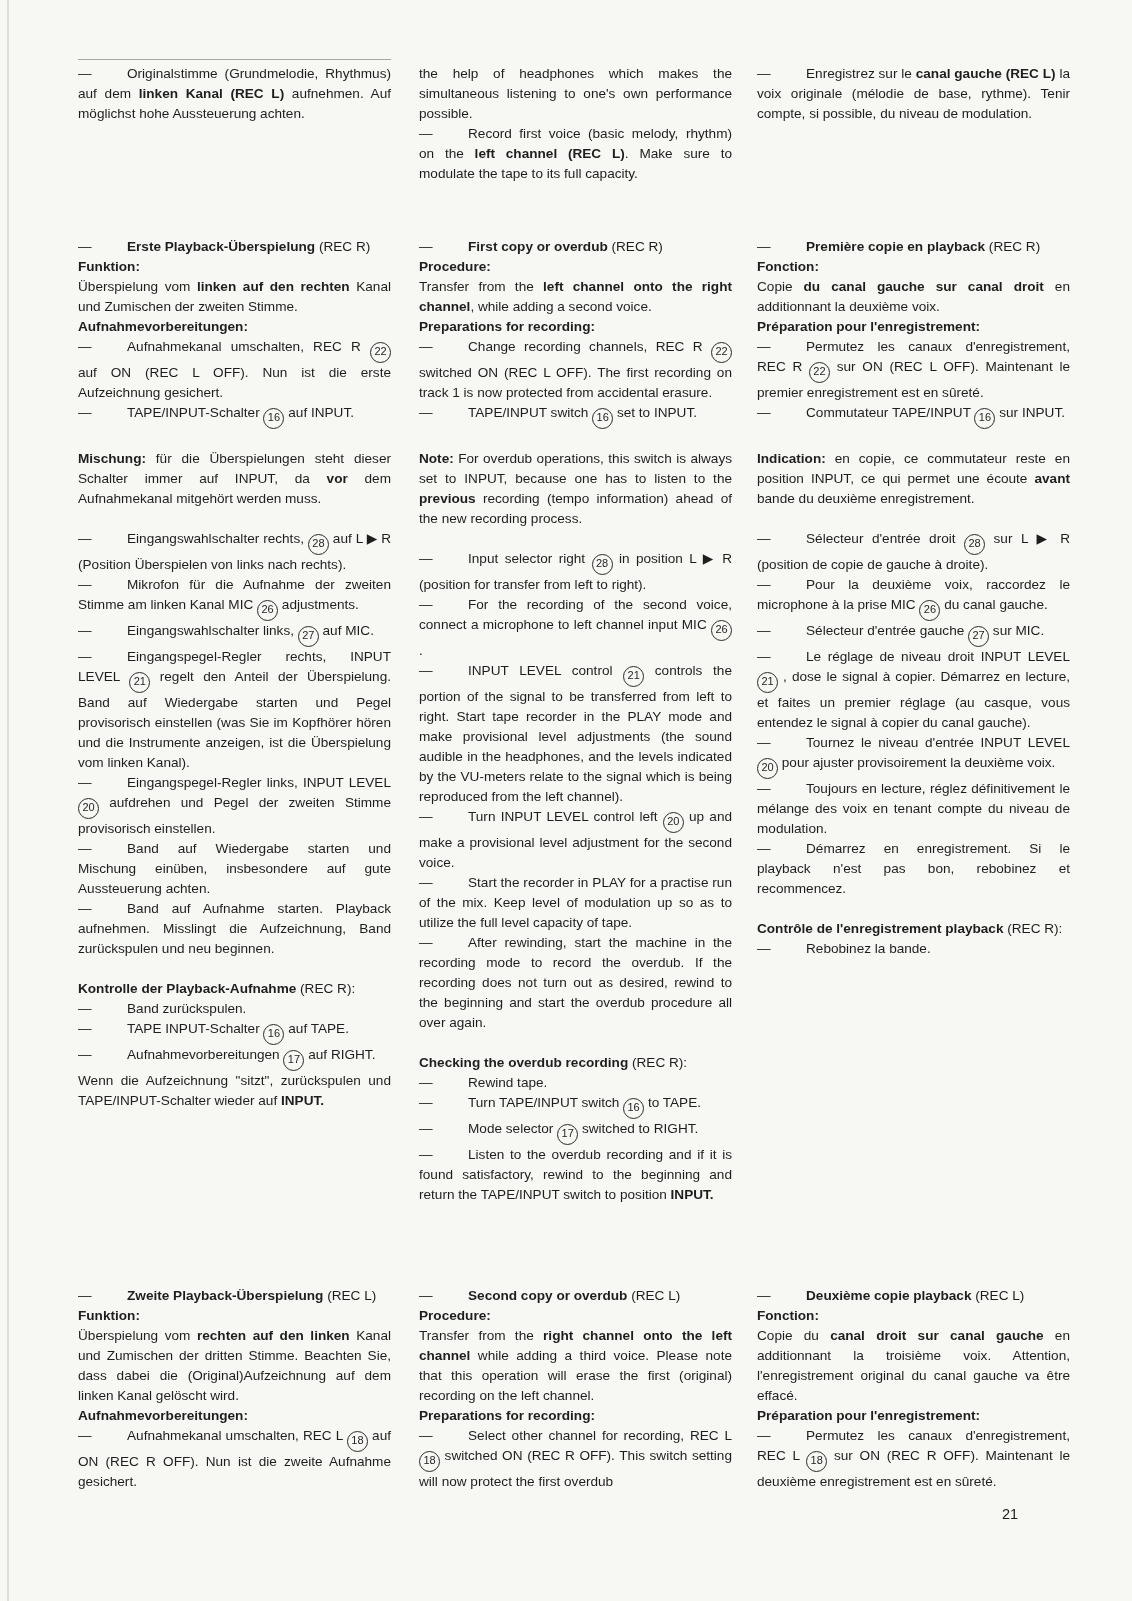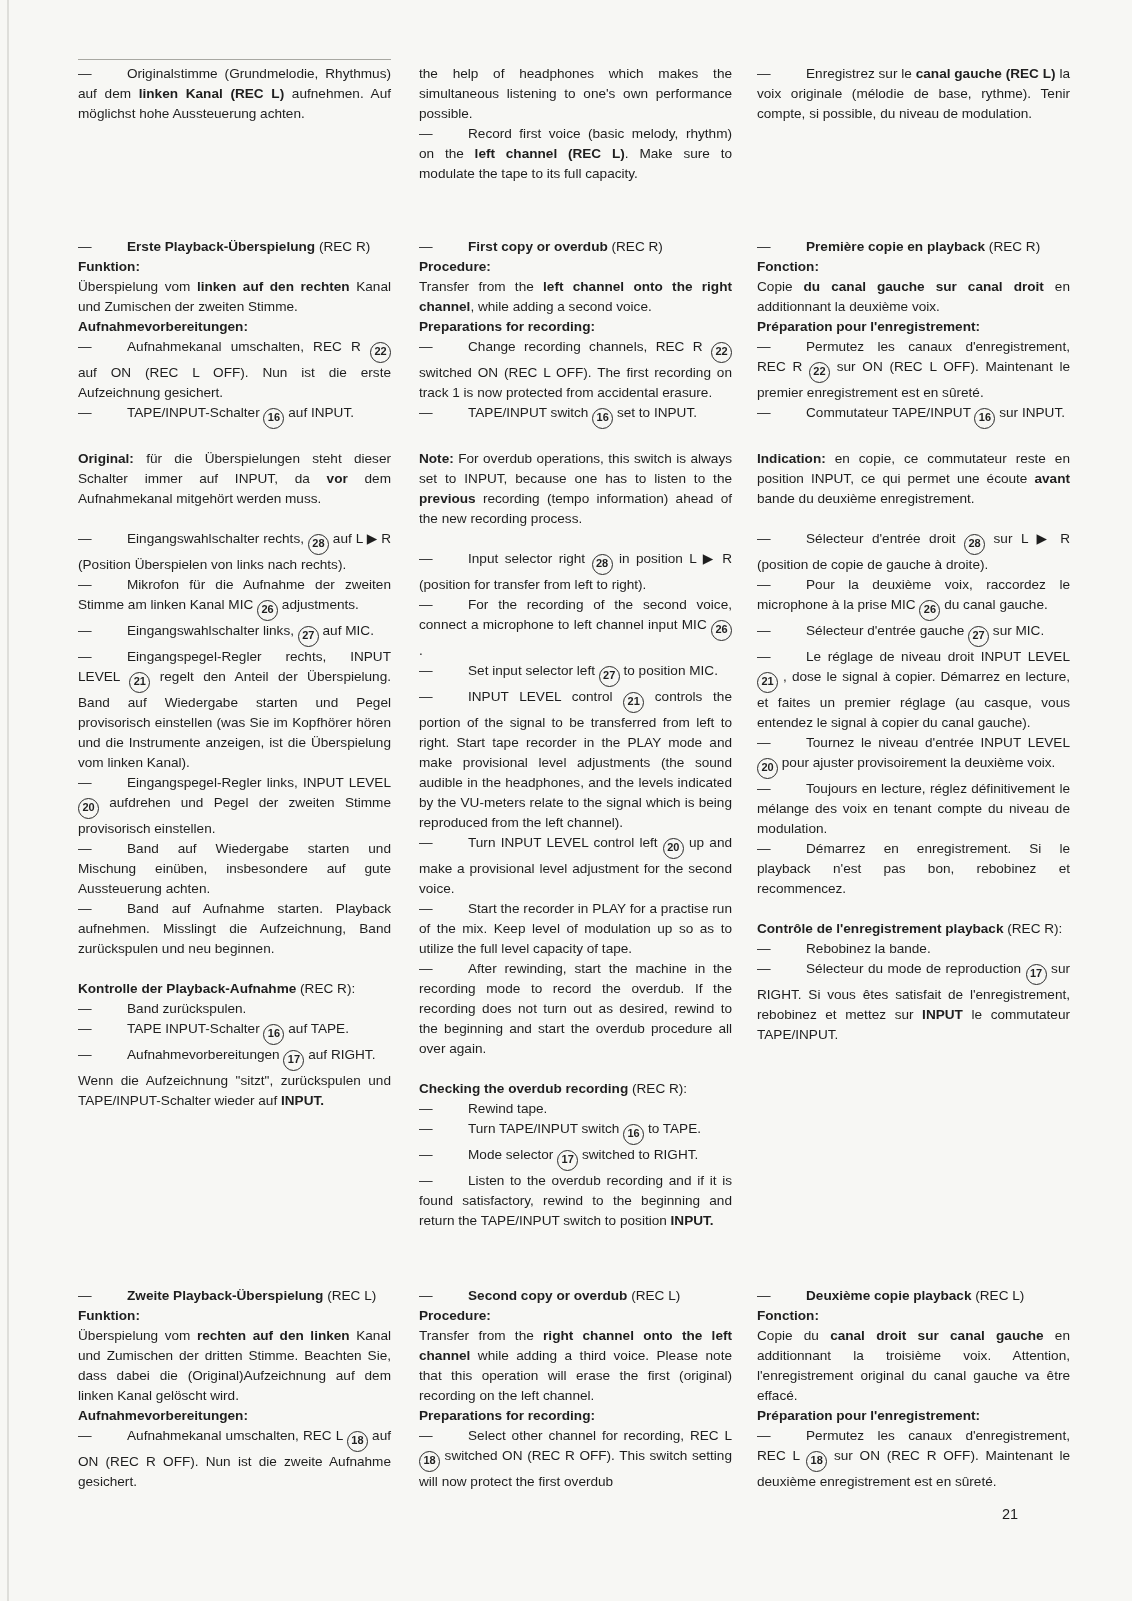--- a/index.html
+++ b/index.html
@@ -33,21 +33,21 @@
   .dash { display: inline-block; width: 49px; text-indent: 0; }
   .lih { padding-left: 49px; text-indent: -49px; }
   .bold { font-weight: 700; }
   .run { font-weight: 400; }
   .circ {
     display: inline-block;
     width: 19px; height: 19px; line-height: 17px;
     border: 1px solid #2a2a2a; border-radius: 50%;
     text-align: center; font-size: 11px;
     vertical-align: -4px; text-indent: 0;
-    font-weight: 700;
+    font-weight: 400;
     hyphens: none;
   }
   .page-number { position: absolute; left: 1002px; top: 1506px; font-size: 14.5px; }
 </style>
 </head>
 <body>
 
 <div class="page">
   <div class="edge-shadow"></div>
   <div class="top-rule"></div>
@@ -56,21 +56,21 @@
     <div class="section sec-top">
         <div class="blk li"><span class="dash">—</span><span class="run">Originalstimme (Grundmelodie, Rhythmus) auf dem </span><span class="bold">linken Kanal (REC L)</span><span class="run"> aufnehmen. Auf möglichst hohe Aussteuerung achten.</span></div>
       </div>
     <div class="section sec-main">
         <div class="blk li"><span class="dash">—</span><span class="bold">Erste Playback-Überspielung</span><span class="run"> (REC R)</span></div>
         <div class="blk p"><span class="bold">Funktion:</span></div>
         <div class="blk p"><span class="run">Überspielung vom </span><span class="bold">linken auf den rechten</span><span class="run"> Kanal und Zumischen der zweiten Stimme.</span></div>
         <div class="blk p"><span class="bold">Aufnahmevorbereitungen:</span></div>
         <div class="blk li"><span class="dash">—</span><span class="run">Aufnahmekanal umschalten, REC R </span><span class="circ">22</span><span class="run"> auf ON (REC L OFF). Nun ist die erste Aufzeichnung gesichert.</span></div>
         <div class="blk li"><span class="dash">—</span><span class="run">TAPE/INPUT-Schalter </span><span class="circ">16</span><span class="run"> auf INPUT.</span></div>
-        <div class="blk p mt"><span class="bold">Original:</span><span class="run"> für die Überspielungen steht dieser Schalter immer auf INPUT, da </span><span class="bold">vor</span><span class="run"> dem Aufnahmekanal mitgehört werden muss.</span></div>
+        <div class="blk p mt"><span class="bold">Mischung:</span><span class="run"> für die Überspielungen steht dieser Schalter immer auf INPUT, da </span><span class="bold">vor</span><span class="run"> dem Aufnahmekanal mitgehört werden muss.</span></div>
         <div class="blk li mt"><span class="dash">—</span><span class="run">Eingangswahlschalter rechts, </span><span class="circ">28</span><span class="run"> auf L ▶ R (Position Überspielen von links nach rechts).</span></div>
         <div class="blk li"><span class="dash">—</span><span class="run">Mikrofon für die Aufnahme der zweiten Stimme am linken Kanal MIC </span><span class="circ">26</span><span class="run"> adjustments.</span></div>
         <div class="blk lih"><span class="dash">—</span><span class="run">Eingangswahlschalter links, </span><span class="circ">27</span><span class="run"> auf MIC.</span></div>
         <div class="blk li"><span class="dash">—</span><span class="run">Eingangspegel-Regler rechts, INPUT LEVEL </span><span class="circ">21</span><span class="run"> regelt den Anteil der Überspielung. Band auf Wiedergabe starten und Pegel provisorisch einstellen (was Sie im Kopfhörer hören und die Instrumente anzeigen, ist die Überspielung vom linken Kanal).</span></div>
         <div class="blk li"><span class="dash">—</span><span class="run">Eingangspegel-Regler links, INPUT LEVEL </span><span class="circ">20</span><span class="run"> aufdrehen und Pegel der zweiten Stimme provisorisch einstellen.</span></div>
         <div class="blk li"><span class="dash">—</span><span class="run">Band auf Wiedergabe starten und Mischung einüben, insbesondere auf gute Aussteuerung achten.</span></div>
         <div class="blk li"><span class="dash">—</span><span class="run">Band auf Aufnahme starten. Playback aufnehmen. Misslingt die Aufzeichnung, Band zurückspulen und neu beginnen.</span></div>
         <div class="blk p mt"><span class="bold">Kontrolle der Playback-Aufnahme</span><span class="run"> (REC R):</span></div>
         <div class="blk li"><span class="dash">—</span><span class="run">Band zurückspulen.</span></div>
         <div class="blk li"><span class="dash">—</span><span class="run">TAPE INPUT-Schalter </span><span class="circ">16</span><span class="run"> auf TAPE.</span></div>
@@ -94,21 +94,20 @@
     <div class="section sec-main">
         <div class="blk li"><span class="dash">—</span><span class="bold">First copy or overdub</span><span class="run"> (REC R)</span></div>
         <div class="blk p"><span class="bold">Procedure:</span></div>
         <div class="blk p"><span class="run">Transfer from the </span><span class="bold">left channel onto the right channel</span><span class="run">, while adding a second voice.</span></div>
         <div class="blk p"><span class="bold">Preparations for recording:</span></div>
         <div class="blk li"><span class="dash">—</span><span class="run">Change recording channels, REC R </span><span class="circ">22</span><span class="run"> switched ON (REC L OFF). The first recording on track 1 is now protected from accidental erasure.</span></div>
         <div class="blk lih"><span class="dash">—</span><span class="run">TAPE/INPUT switch </span><span class="circ">16</span><span class="run"> set to INPUT.</span></div>
         <div class="blk p mt"><span class="bold">Note:</span><span class="run"> For overdub operations, this switch is always set to INPUT, because one has to listen to the </span><span class="bold">previous</span><span class="run"> recording (tempo information) ahead of the new recording process.</span></div>
         <div class="blk li mt"><span class="dash">—</span><span class="run">Input selector right </span><span class="circ">28</span><span class="run"> in position L ▶ R (position for transfer from left to right).</span></div>
         <div class="blk li"><span class="dash">—</span><span class="run">For the recording of the second voice, connect a microphone to left channel input MIC </span><span class="circ">26</span><span class="run"> .</span></div>
-        <div class="blk lih"><span class="dash">—</span><span class="run">Set input selector left </span><span class="circ">27</span><span class="run"> to position MIC.</span></div>
         <div class="blk li"><span class="dash">—</span><span class="run">INPUT LEVEL control </span><span class="circ">21</span><span class="run"> controls the portion of the signal to be transferred from left to right. Start tape recorder in the PLAY mode and make provisional level adjustments (the sound audible in the headphones, and the levels indicated by the VU-meters relate to the signal which is being reproduced from the left channel).</span></div>
         <div class="blk li"><span class="dash">—</span><span class="run">Turn INPUT LEVEL control left </span><span class="circ">20</span><span class="run"> up and make a provisional level adjustment for the second voice.</span></div>
         <div class="blk li"><span class="dash">—</span><span class="run">Start the recorder in PLAY for a practise run of the mix. Keep level of modulation up so as to utilize the full level capacity of tape.</span></div>
         <div class="blk li"><span class="dash">—</span><span class="run">After rewinding, start the machine in the recording mode to record the overdub. If the recording does not turn out as desired, rewind to the beginning and start the overdub procedure all over again.</span></div>
         <div class="blk p mt"><span class="bold">Checking the overdub recording</span><span class="run"> (REC R):</span></div>
         <div class="blk li"><span class="dash">—</span><span class="run">Rewind tape.</span></div>
         <div class="blk li"><span class="dash">—</span><span class="run">Turn TAPE/INPUT switch </span><span class="circ">16</span><span class="run"> to TAPE.</span></div>
         <div class="blk li"><span class="dash">—</span><span class="run">Mode selector </span><span class="circ">17</span><span class="run"> switched to RIGHT.</span></div>
         <div class="blk li"><span class="dash">—</span><span class="run">Listen to the overdub recording and if it is found satisfactory, rewind to the beginning and return the TAPE/INPUT switch to position </span><span class="bold">INPUT.</span></div>
       </div>
@@ -135,21 +134,20 @@
         <div class="blk p mt"><span class="bold">Indication:</span><span class="run"> en copie, ce commutateur reste en position INPUT, ce qui permet une écoute </span><span class="bold">avant</span><span class="run"> bande du deuxième enregistrement.</span></div>
         <div class="blk li mt"><span class="dash">—</span><span class="run">Sélecteur d'entrée droit </span><span class="circ">28</span><span class="run"> sur L ▶ R (position de copie de gauche à droite).</span></div>
         <div class="blk li"><span class="dash">—</span><span class="run">Pour la deuxième voix, raccordez le microphone à la prise MIC </span><span class="circ">26</span><span class="run"> du canal gauche.</span></div>
         <div class="blk li"><span class="dash">—</span><span class="run">Sélecteur d'entrée gauche </span><span class="circ">27</span><span class="run"> sur MIC.</span></div>
         <div class="blk li"><span class="dash">—</span><span class="run">Le réglage de niveau droit INPUT LEVEL </span><span class="circ">21</span><span class="run"> , dose le signal à copier. Démarrez en lecture, et faites un premier réglage (au casque, vous entendez le signal à copier du canal gauche).</span></div>
         <div class="blk li"><span class="dash">—</span><span class="run">Tournez le niveau d'entrée INPUT LEVEL </span><span class="circ">20</span><span class="run"> pour ajuster provisoirement la deuxième voix.</span></div>
         <div class="blk li"><span class="dash">—</span><span class="run">Toujours en lecture, réglez définitivement le mélange des voix en tenant compte du niveau de modulation.</span></div>
         <div class="blk li"><span class="dash">—</span><span class="run">Démarrez en enregistrement. Si le playback n'est pas bon, rebobinez et recommencez.</span></div>
         <div class="blk p mt"><span class="bold">Contrôle de l'enregistrement playback</span><span class="run"> (REC R):</span></div>
         <div class="blk li"><span class="dash">—</span><span class="run">Rebobinez la bande.</span></div>
-        <div class="blk li"><span class="dash">—</span><span class="run">Sélecteur du mode de reproduction </span><span class="circ">17</span><span class="run"> sur RIGHT. Si vous êtes satisfait de l'enregistrement, rebobinez et mettez sur </span><span class="bold">INPUT</span><span class="run"> le commutateur TAPE/INPUT.</span></div>
       </div>
     <div class="section sec-bottom">
         <div class="blk li"><span class="dash">—</span><span class="bold">Deuxième copie playback</span><span class="run"> (REC L)</span></div>
         <div class="blk p"><span class="bold">Fonction:</span></div>
         <div class="blk p"><span class="run">Copie du </span><span class="bold">canal droit sur canal gauche</span><span class="run"> en additionnant la troisième voix. Attention, l'enregistrement original du canal gauche va être effacé.</span></div>
         <div class="blk p"><span class="bold">Préparation pour l'enregistrement:</span></div>
         <div class="blk li"><span class="dash">—</span><span class="run">Permutez les canaux d'enregistrement, REC L </span><span class="circ">18</span><span class="run"> sur ON (REC R OFF). Maintenant le deuxième enregistrement est en sûreté.</span></div>
       </div>
   </div>
 

